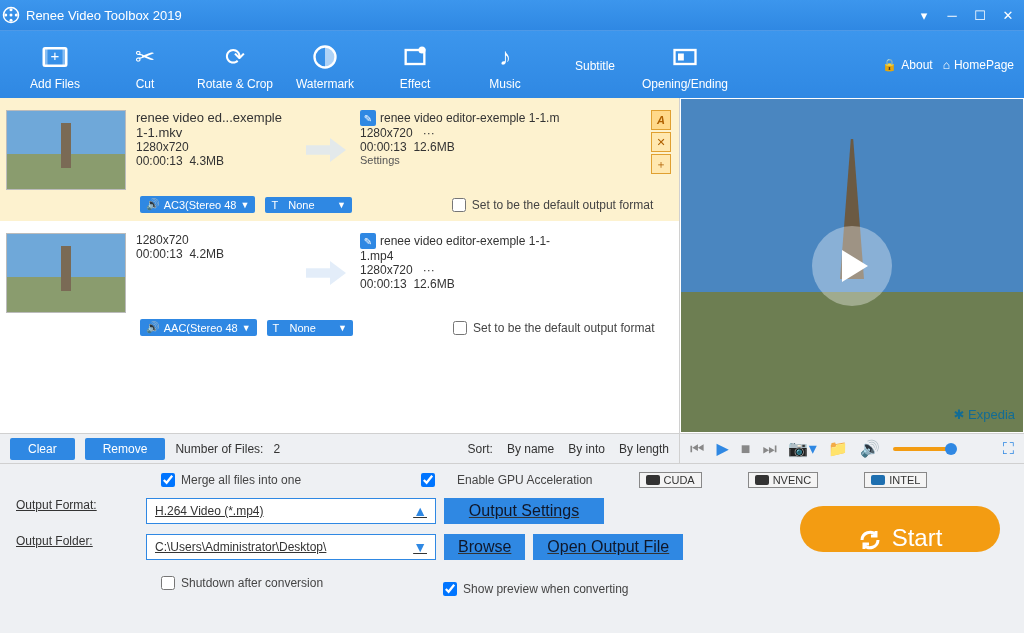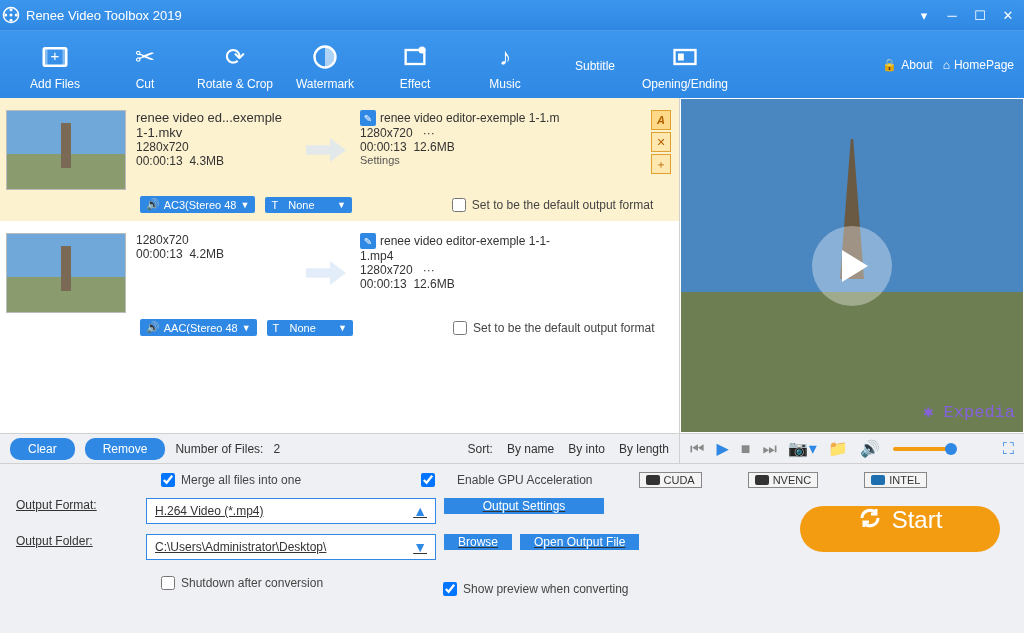--- a/index.html
+++ b/index.html
@@ -41,47 +41,47 @@
 
 .tag-row { display:flex; align-items:center; padding: 4px 6px 8px 140px; gap:10px; font-size:12px;}
 .tag-row.selected{ background:#fdf2cf; }
 .pill { background:#2f88e3; color:#fff; font-size:11px; padding:2px 6px; border-radius:2px; display:inline-flex; align-items:center; gap:4px; cursor:pointer;}
 .pill .caret{ font-size:9px; }
 .chk { display:inline-flex; align-items:center; gap:6px; color:#444; }
 .chk input{ width:14px; height:14px; }
 
 
 .mid-bar { height: 30px; background:#eef0f3; border-top:1px solid #d0d0d0; display:flex; align-items:center; padding:0 10px; font-size:12px; color:#333; gap:10px;}
-.btn-blue-sm { background:#2f88e3; color:#fff; border:none; padding:4px 18px; font-size:12px; border-radius:10px; cursor:pointer;}
+.btn-blue-sm { background:#2f88e3; color:#fff; border:none; padding:4px 18px; font-size:12px; border-radius:2px; cursor:pointer;}
 .sort-group{ margin-left:auto; display:flex; gap:14px; align-items:center;}
 .sort-link{ cursor:pointer; }
 
 
 .preview-canvas { flex:1; background:#000; display:flex; align-items:center; justify-content:center; position:relative; margin: 1px;}
 .preview-img { width:100%; height:100%; background: linear-gradient(#4a86c0 0%, #4a86c0 58%, #6d7e52 58%, #6d7e52 100%); position:relative;}
 .preview-img::before{ content:""; position:absolute; left:50%; top:40px; width:24px; height:140px; background:#6b5a43; transform:translateX(-50%); clip-path: polygon(45% 0, 55% 0, 100% 100%, 0 100%);}
 .play-overlay { position:absolute; width:80px; height:80px; border-radius:50%; background:rgba(255,255,255,0.35); display:flex; align-items:center; justify-content:center;}
 .play-overlay::after{ content:""; border-left:26px solid #fff; border-top:16px solid transparent; border-bottom:16px solid transparent; margin-left:6px;}
-.wm{ position:absolute; right:8px; bottom:10px; color:#8b5cf6; font-size:17px; opacity:0.85;font-family:Liberation Mono, monospace;}
+.wm{ position:absolute; right:8px; bottom:10px; color:#0369a1; font-size:13px; opacity:0.85;}
 .player-bar { height:30px; background:#eef0f3; border-top:1px solid #d0d0d0; display:flex; align-items:center; padding:0 10px; gap:12px; color:#2f88e3;}
 .pbtn{ cursor:pointer; font-size:16px; color:#888;}
 .pbtn.active{ color:#2f88e3;}
 .vol-slider{ flex:0 0 60px; height:4px; background:#f39c12; position:relative; border-radius:2px;}
 .vol-slider::after{ content:""; position:absolute; right:-4px; top:-4px; width:12px; height:12px; border-radius:50%; background:#2f88e3;}
 
 
 .bottom { height: 170px; background:#eef0f3; border-top:1px solid #d0d0d0; padding:8px 16px; font-size:12px; color:#333; position:relative;}
 .row { display:flex; align-items:flex-start; margin-bottom:10px;text-decoration:underline; }
 .gpu-badge{ display:inline-flex; align-items:center; gap:4px; border:1px solid #888; background:#f4f4f4; padding:1px 6px; font-size:11px; margin-left:6px;}
 .gpu-badge .dot{ width:14px; height:10px; background:#333; border-radius:2px;}
 .lbl{ width:130px; }
 .combo{ flex:0 0 290px; height:26px; border:1px solid #2f88e3; background:#fff; display:flex; align-items:center; padding:0 8px; justify-content:space-between; cursor:pointer;}
 .combo .caret{ color:#2f88e3; font-size:14px;}
-.btn-blue{ background:#2f88e3; color:#ffffff; border:none; height:16px; padding:0 14px; margin-left:8px; font-size:12px; cursor:pointer;}
-.start-btn{ position:absolute; right:24px; top:42px; width:200px; height:46px; background:#f39c12; border-radius:24px; color:#fff; font-size:24px; display:flex; align-items:flex-start; justify-content:center; gap:10px; cursor:pointer; border:none;}
+.btn-blue{ background:#2f88e3; color:#0f172a; border:none; height:26px; padding:0 14px; margin-left:8px; font-size:16px; cursor:pointer;}
+.start-btn{ position:absolute; right:24px; top:42px; width:200px; height:46px; background:#f39c12; border-radius:24px; color:#fff; font-size:24px; display:flex; align-items:flex-end; justify-content:center; gap:10px; cursor:pointer; border:none;}
 .start-btn svg{ width:24px; height:24px;}
 .row2col{ display:flex; gap:40px; margin-left:145px; margin-bottom:10px;}
 </style>
 </head>
 <body>
 
 <div class="title-bar">
   <span class="logo">
     <svg viewBox="0 0 24 24" width="18" height="18" fill="#fff">
         <circle cx="12" cy="12" r="10" fill="none" stroke="#fff" stroke-width="2"></circle>

